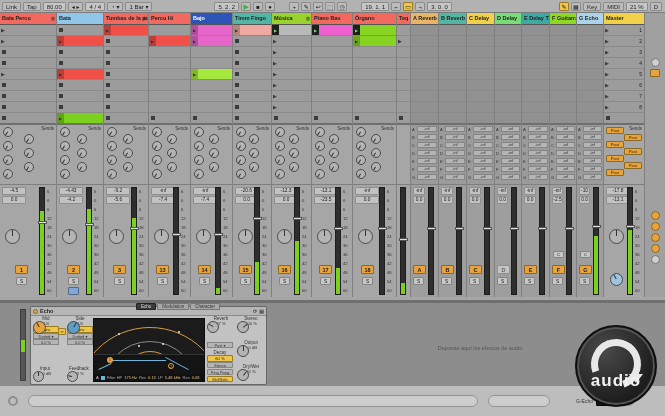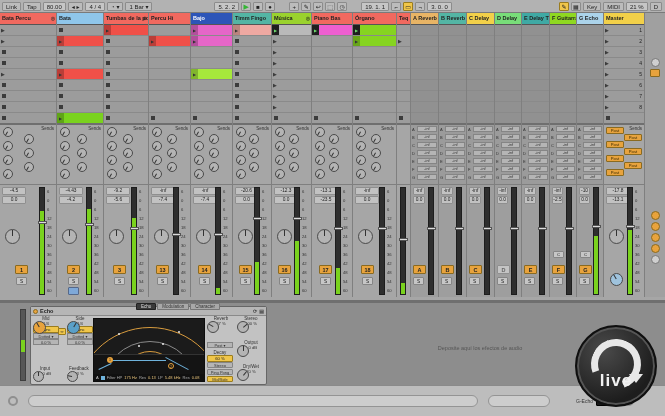--- a/index.html
+++ b/index.html
@@ -1659,21 +1659,21 @@
           </div>
       </div>
     </div>
 
     <div class="droptext">Deposite aquí los efectos de audio</div>
   </div>
 
   <div class="logo">
     <div class="swirl"></div>
     <div class="swtail"></div>
-    <div class="ltext">live</div>
+    <div class="ltext">audio</div>
   </div>
 
   <div class="sbar">
     <div class="scirc"></div>
     <div class="sfield" style="width:450px"></div>
     <div class="sfield" style="width:62px"></div>
     <div class="glabel">G-Echo</div>
     <div class="glcd"></div>
     <div class="scirc" style="margin-left:6px"></div>
   </div>

